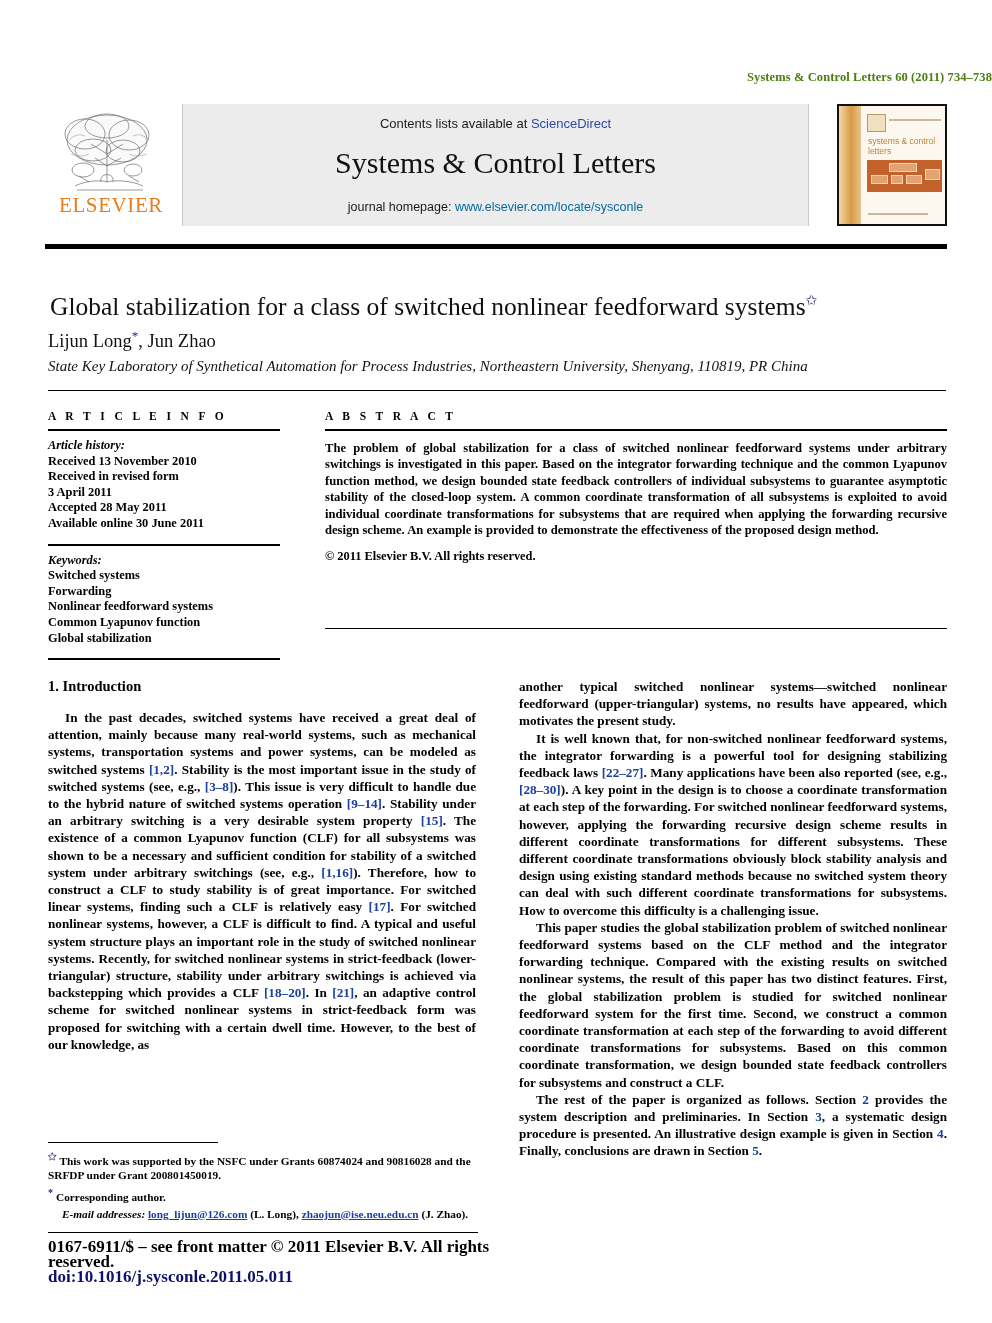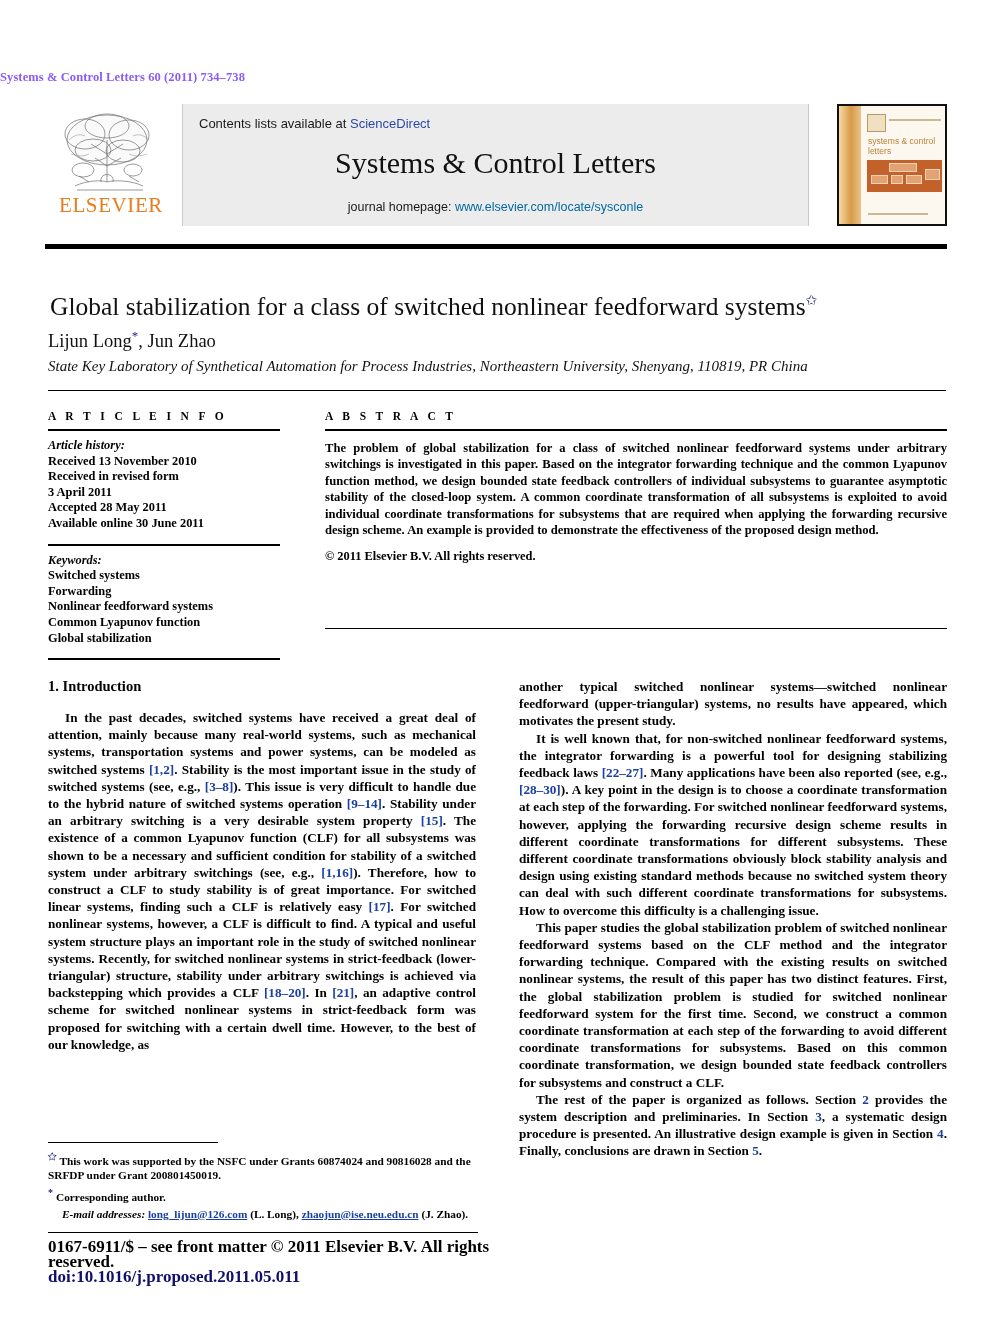--- a/index.html
+++ b/index.html
@@ -21,25 +21,25 @@
     height: 1323px;
     box-sizing: border-box;
   }
 
   
   .running-head {
     position: absolute;
     top: 70px;
     left: 0;
     width: 992px;
-    text-align: left;
+    text-align: right;
     font-family: "Liberation Serif", serif;
     font-weight: bold;
     font-size: 12.5px;
-    color: #8b5cf6;
+    color: #4d7c0f;
     letter-spacing: 0.1px;
   }
 
   
   .header-band {
     position: absolute;
     top: 104px;
     left: 45px;
     width: 902px;
     height: 130px;
@@ -76,23 +76,23 @@
     width: 627px;
     height: 122px;
     background: #ececec;
     border-left: 1px solid #c9c9c9;
     border-right: 1px solid #c9c9c9;
     box-sizing: border-box;
   }
   .contents-line {
     position: absolute;
     top: 12px;
-    left: 16px;
+    left: 0;
     width: 100%;
-    text-align: left;
+    text-align: center;
     font-family: "Liberation Sans", sans-serif;
     font-size: 13px;
     color: #1a1a1a;
   }
   .contents-line a {
     color: #2c49a8;
     text-decoration: none;
   }
   .journal-title {
     position: absolute;
@@ -512,16 +512,16 @@
       <a href="#" class="fn-link">long_lijun@126.com</a>
       <span>(L. Long),</span>
       <a href="#" class="fn-link">zhaojun@ise.neu.edu.cn</a>
       <span>(J. Zhao).</span>
     </div>
   </div>
 
   <div class="footer-rule"></div>
   <div class="footer">
     <div>0167-6911/$ – see front matter © 2011 Elsevier B.V. All rights reserved.</div>
-    <div class="footer-doi">doi:10.1016/j.proposed.2011.05.011</div>
+    <div class="footer-doi">doi:10.1016/j.sysconle.2011.05.011</div>
   </div>
 
 </div>
 
 </body></html>

